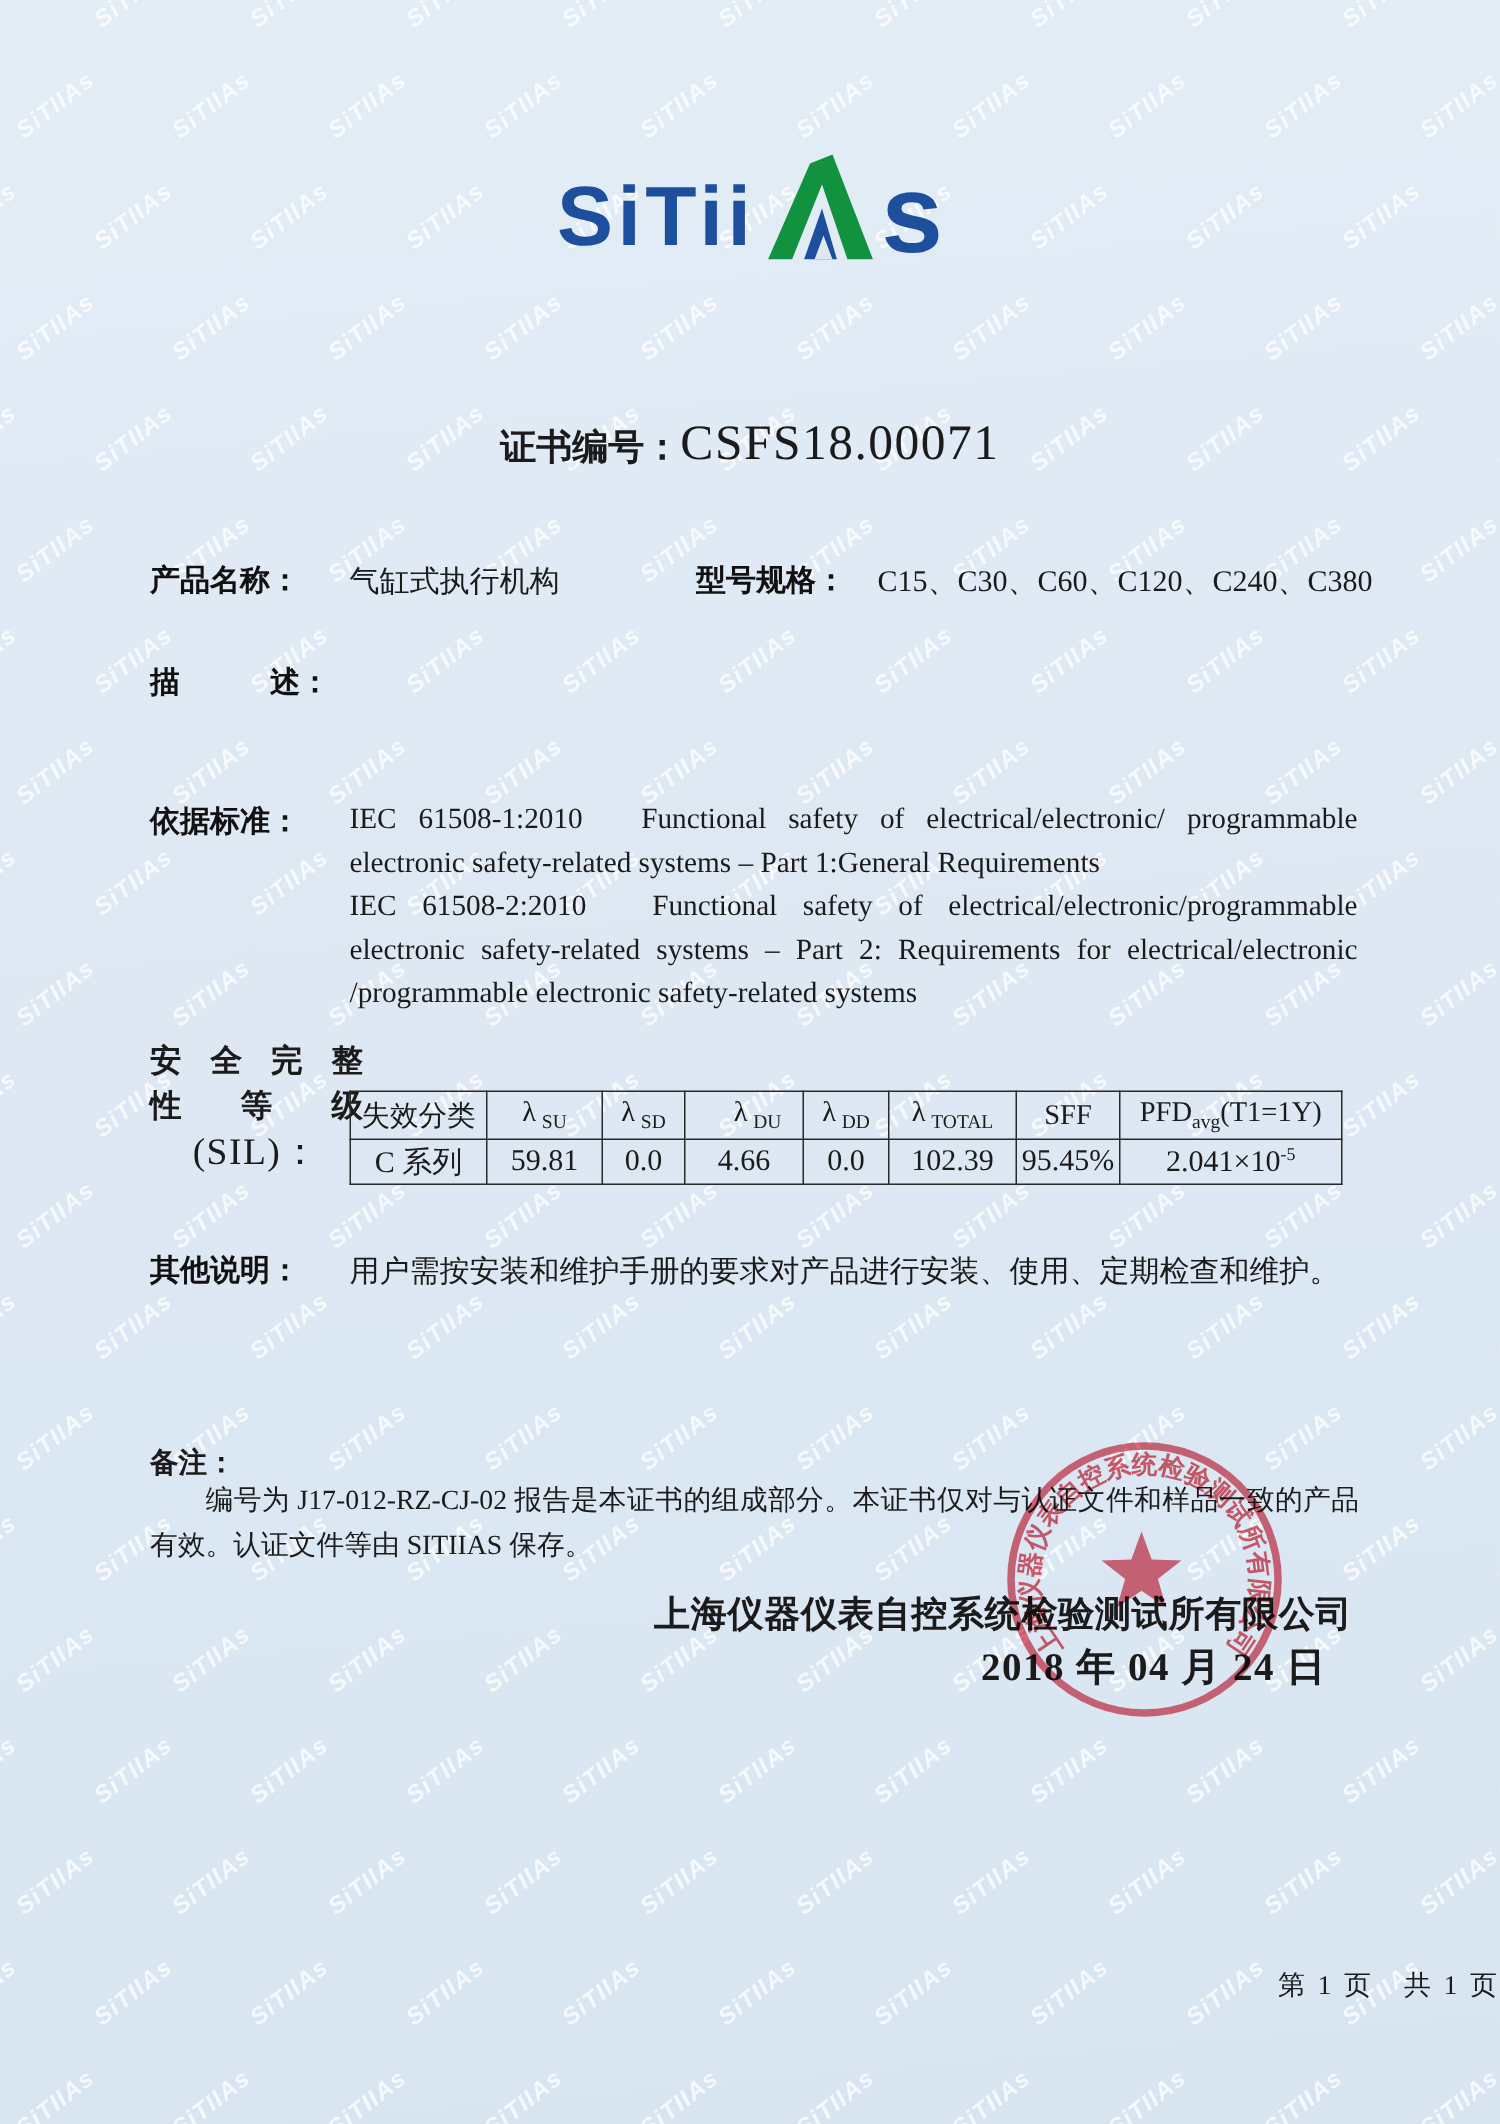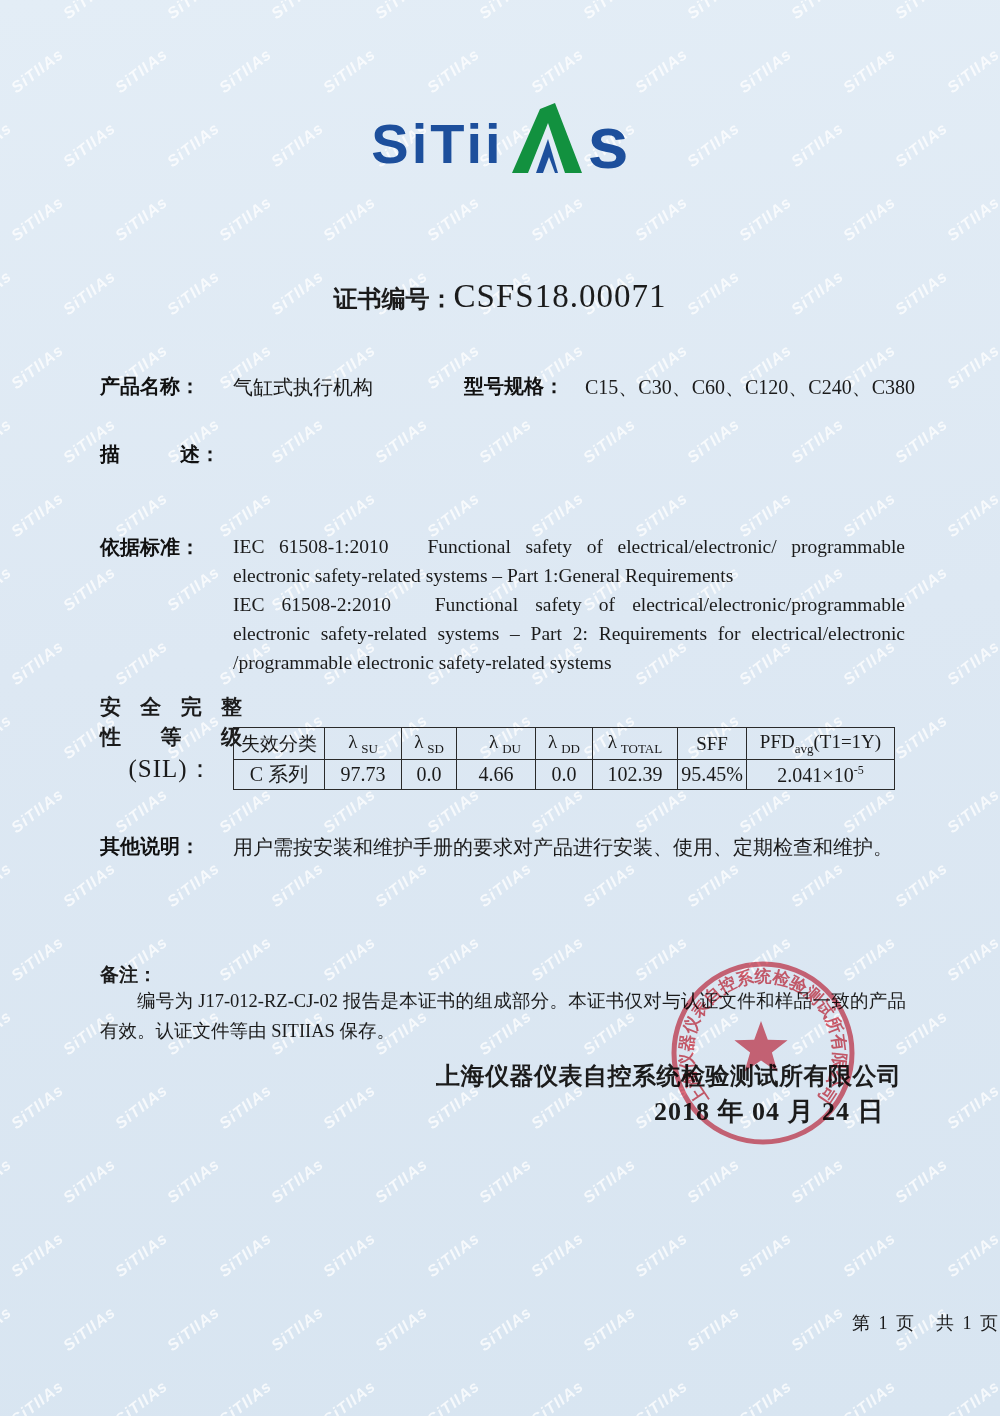--- a/index.html
+++ b/index.html
@@ -312,21 +312,21 @@
         <th style="width:72px;"><span>λ</span> <sub class="tsub">SU</sub></th>
         <th style="width:50px;"><span>λ</span> <sub class="tsub">SD</sub></th>
         <th style="width:56px;padding-left:20px;"><span>λ</span> <sub class="tsub">DU</sub></th>
         <th style="width:52px;"><span>λ</span> <sub class="tsub">DD</sub></th>
         <th style="width:80px;"><span>λ</span> <sub class="tsub">TOTAL</sub></th>
         <th style="width:64px;"><span>SFF</span></th>
         <th style="width:143px;"><span>PFD</span><sub class="tsub">avg</sub><span>(T1=1Y)</span></th>
       </tr>
       <tr>
         <td>C 系列</td>
-        <td>97.73</td>
+        <td>59.81</td>
         <td>0.0</td>
         <td>4.66</td>
         <td>0.0</td>
         <td>102.39</td>
         <td>95.45%</td>
         <td><span>2.041×10</span><sup>-5</sup></td>
       </tr>
     </tbody>
       </table>
 

